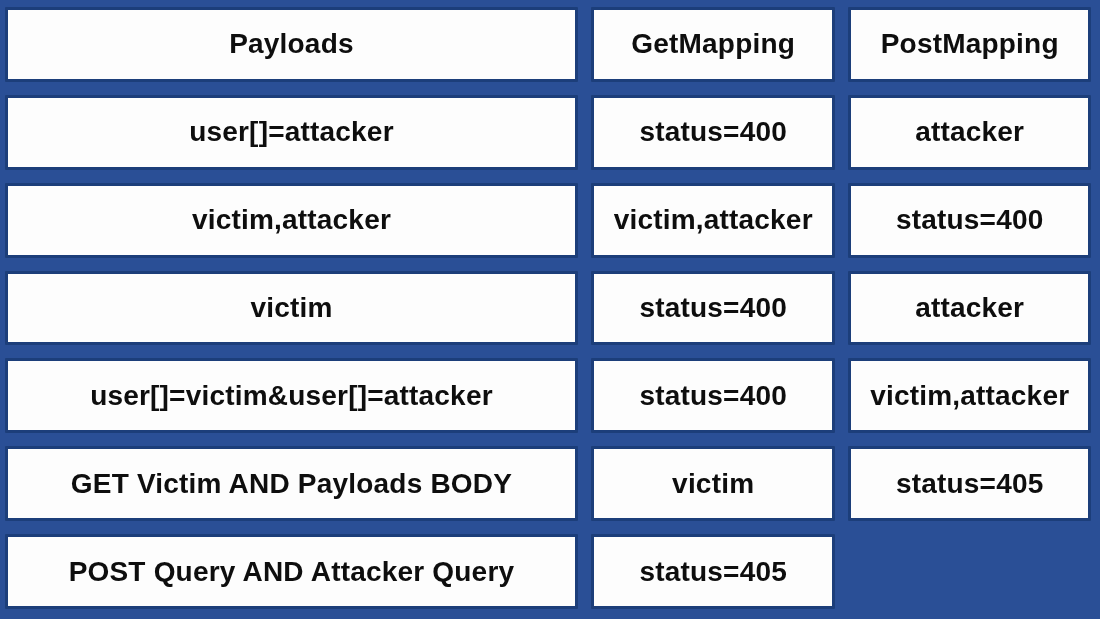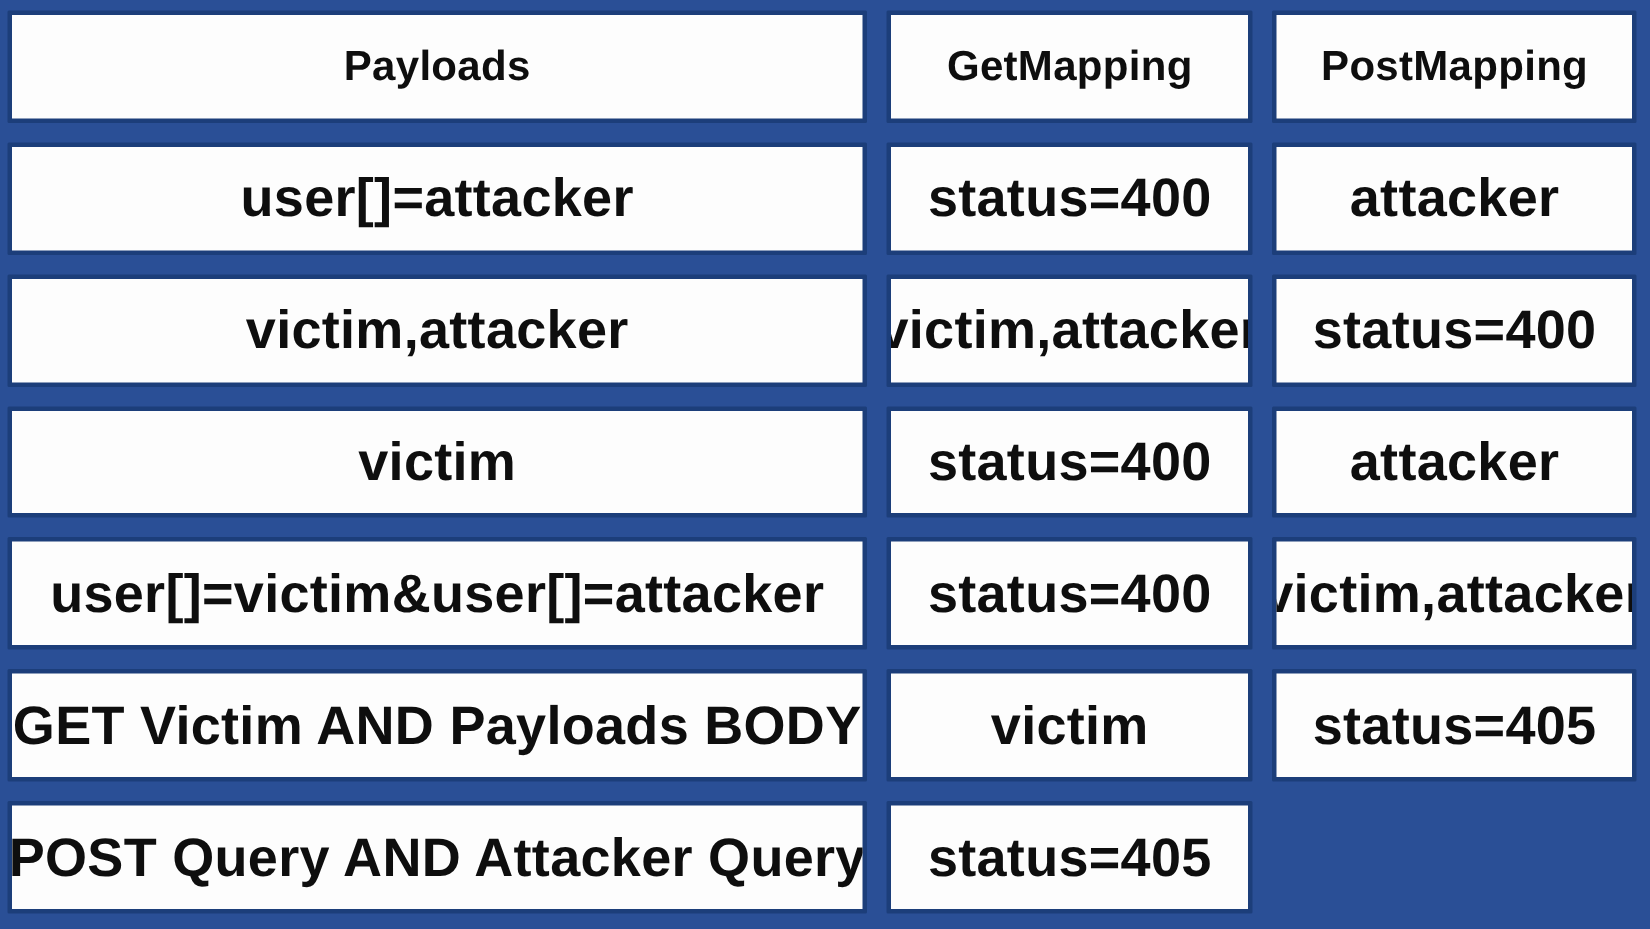--- a/index.html
+++ b/index.html
@@ -31,21 +31,21 @@
   }
   .cell {
     background: var(--cell-bg);
     border: 3px solid var(--cell-border);
     border-radius: 1px;
     display: flex;
     align-items: center;
     justify-content: center;
     text-align: center;
     font-weight: bold;
-    font-size: 36px;
+    font-size: 28px;
     color: var(--text);
     letter-spacing: 0.2px;
     white-space: nowrap;
     overflow: hidden;
   }
   .cell.header { font-size: 28px; }
 </style>
 </head>
 <body>
 

